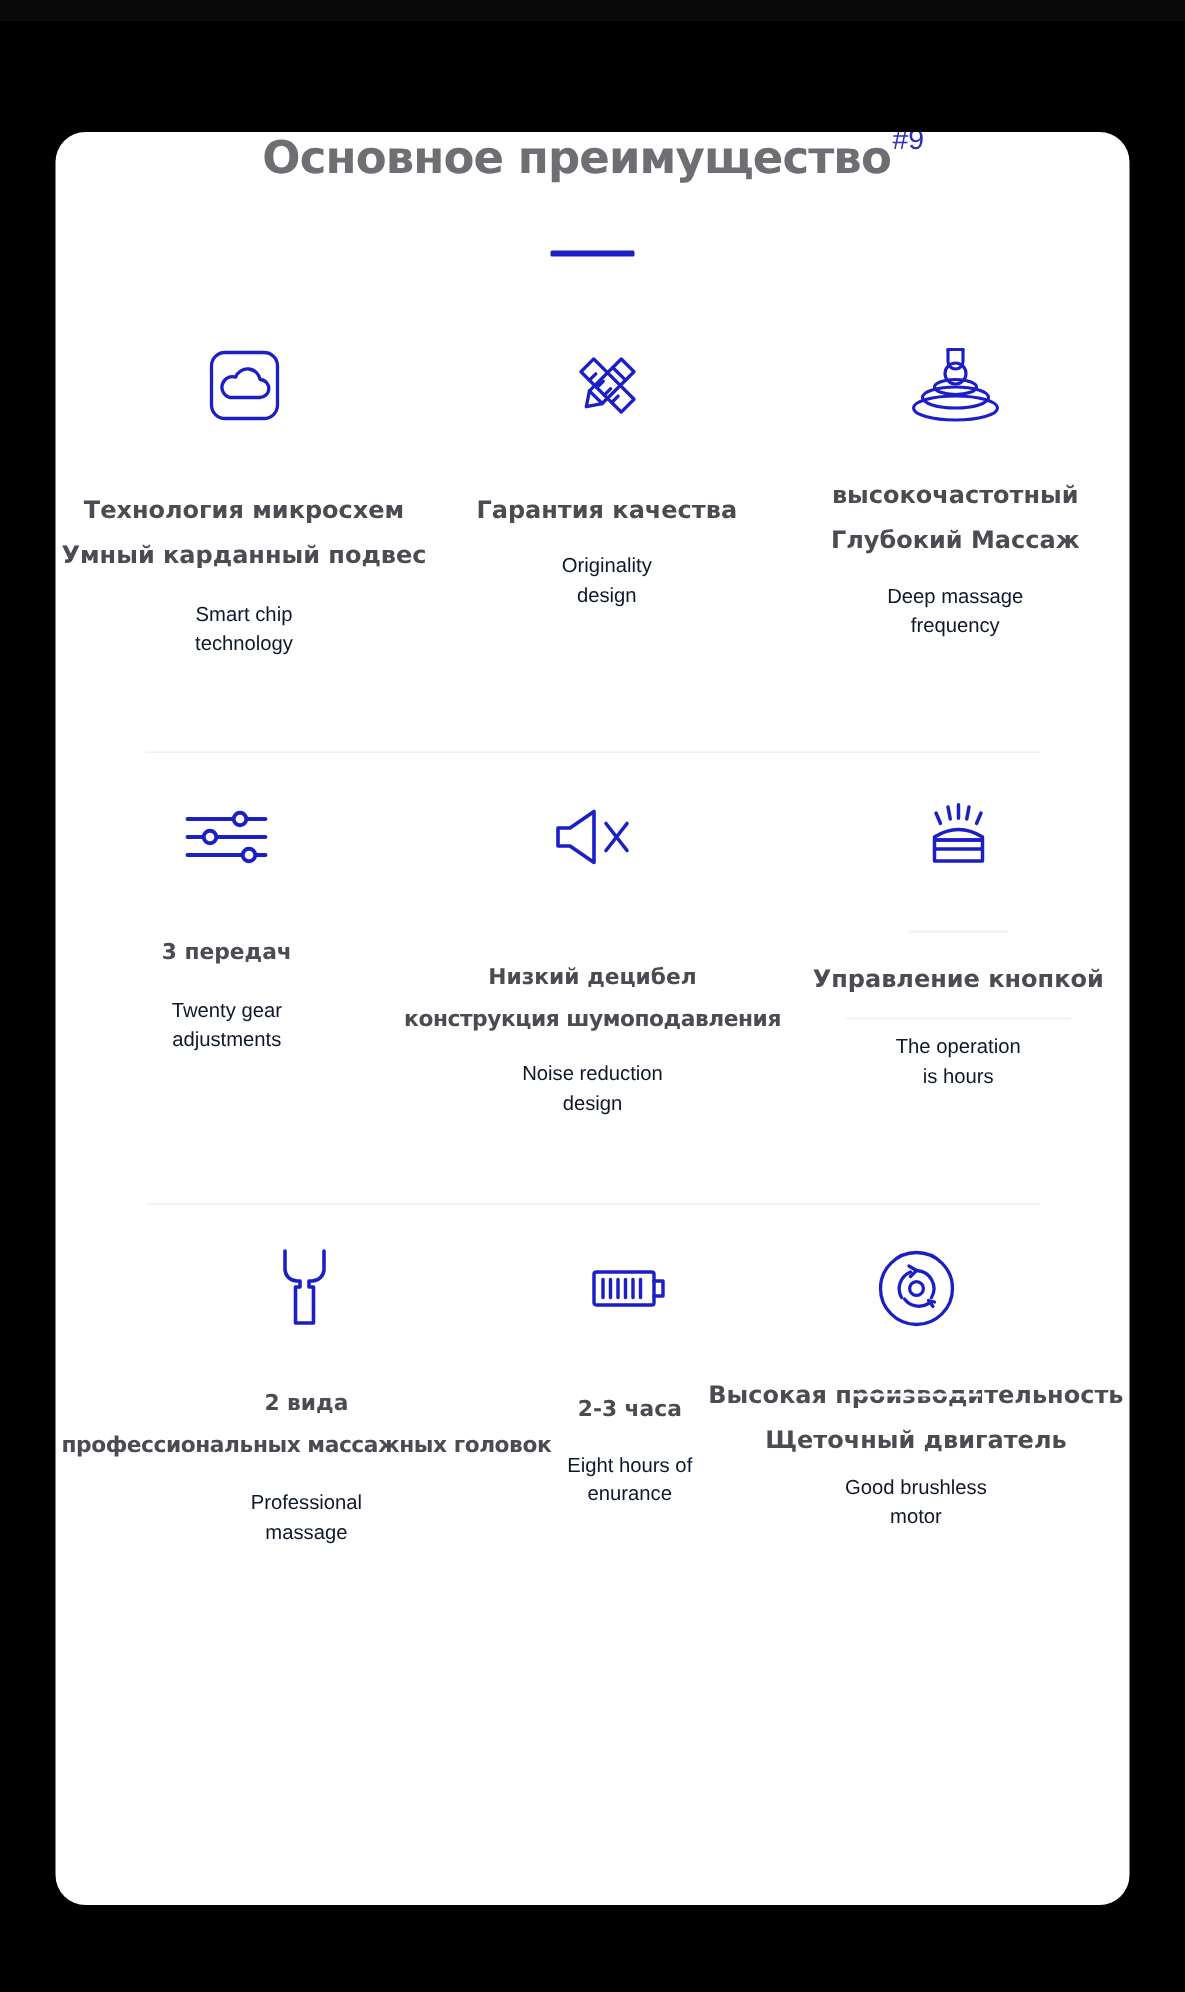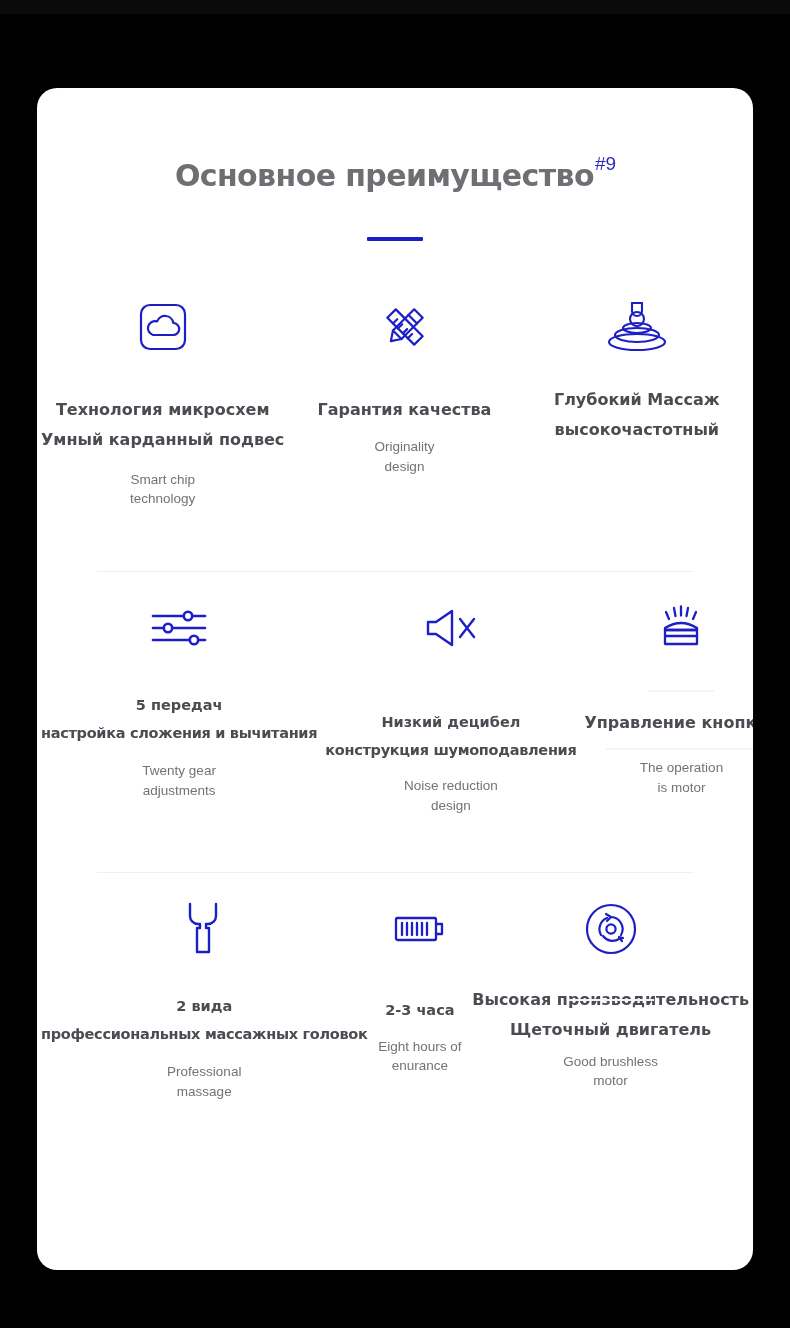--- a/index.html
+++ b/index.html
@@ -35,21 +35,20 @@
     height: 1182px;
     background: #ffffff;
     border-radius: 20px;
     overflow: hidden;
   }
 
   
   .header {
     position: relative;
     width: 100%;
-    padding-top: 70px;
     text-align: center;
   }
 
   .title-wrap {
     display: inline-block;
     position: relative;
     white-space: nowrap;
   }
 
   .title {
@@ -128,21 +127,21 @@
 
   .cell-title.lg {
     font-size: 16px;
   }
 
   .cell-sub {
     margin-top: 12px;
     font-family: "Liberation Sans", sans-serif;
     font-size: 13.5px;
     font-weight: 400;
-    color: #737373;
+    color: #0f172a;
     line-height: 1.45;
     white-space: pre-line;
   }
 
   .divider {
     height: 1px;
     background: #f0f0f2;
     margin: 0 auto;
     width: 597px;
   }
@@ -237,45 +236,46 @@
             <svg width="60" height="56" viewBox="0 0 60 56" fill="none" stroke="#1c1ec6" stroke-width="2.1" stroke-linecap="round">
               <path d="M25 4 v8 a5 5 0 0 0 10 0 v-8"></path>
               <path d="M25 4 h10"></path>
               <circle cx="30" cy="20" r="7"></circle>
               <ellipse cx="30" cy="29" rx="14" ry="5"></ellipse>
               <ellipse cx="30" cy="36" rx="22" ry="7"></ellipse>
               <ellipse cx="30" cy="43" rx="28" ry="8"></ellipse>
             </svg>
           </div>
           <div class="cell-titles">
+            <div class="cell-title lg">высокочастотный</div>
             <div class="cell-title lg">Глубокий Массаж</div>
-            <div class="cell-title lg">высокочастотный</div>
-          </div>
+          </div>
+          <div class="cell-sub">Deep massage
+frequency</div>
         </div>
 
       </div>
 
       <div class="divider"></div>
 
       <div class="row row2">
 
         <div class="cell">
           <div class="icon-box">
             <svg width="58" height="40" viewBox="0 0 58 40" fill="none" stroke="#1c1ec6" stroke-width="2.6" stroke-linecap="round">
               <path d="M3 8 h52"></path>
               <path d="M3 20 h52"></path>
               <path d="M3 32 h52"></path>
               <circle cx="38" cy="8" r="4.2" fill="#ffffff"></circle>
               <circle cx="18" cy="20" r="4.2" fill="#ffffff"></circle>
               <circle cx="44" cy="32" r="4.2" fill="#ffffff"></circle>
             </svg>
           </div>
           <div class="cell-titles">
-            <div class="cell-title">5 передач</div>
-            <div class="cell-title nowrap-wide">настройка сложения и вычитания</div>
+            <div class="cell-title">3 передач</div>
           </div>
           <div class="cell-sub">Twenty gear
 adjustments</div>
         </div>
 
         <div class="cell">
           <div class="icon-box">
             <svg width="58" height="44" viewBox="0 0 58 44" fill="none" stroke="#1c1ec6" stroke-width="2.4" stroke-linejoin="round" stroke-linecap="round">
               <path d="M6 16 h8 L30 5 v34 L14 28 H6 z"></path>
               <path d="M38 13 L52 31 M52 13 L38 31"></path>
@@ -297,21 +297,21 @@
               <path d="M14 10 L17 17 M22 6 L23.5 14 M29 4.5 v9 M36 6 L34.5 14 M44 10 L41 17"></path>
               <path d="M13 26 q16 -10 32 0 v2 H13 z"></path>
               <path d="M13 28 h32 v14 H13 z"></path>
               <path d="M13 34 h32"></path>
             </svg>
           </div>
           <div class="cell-titles">
             <div class="cell-title lg">Управление кнопкой</div>
           </div>
           <div class="cell-sub">The operation
-is motor</div>
+is hours</div>
         </div>
 
       </div>
 
       <div class="divider"></div>
 
       <div class="row row3">
 
         <div class="cell">
           <div class="icon-box">

